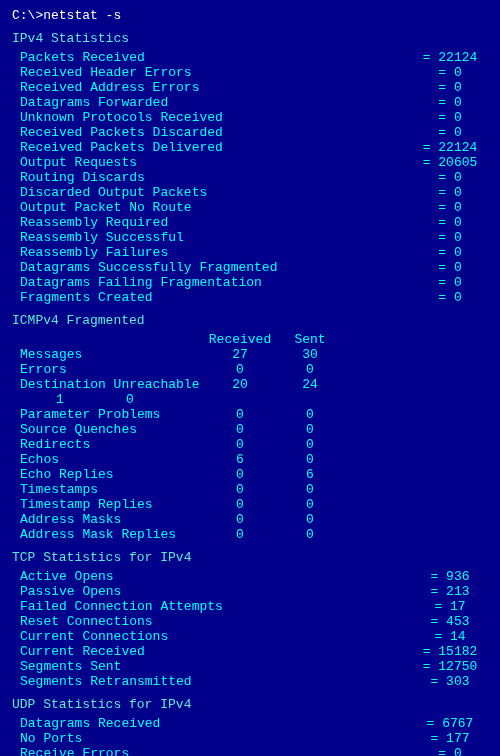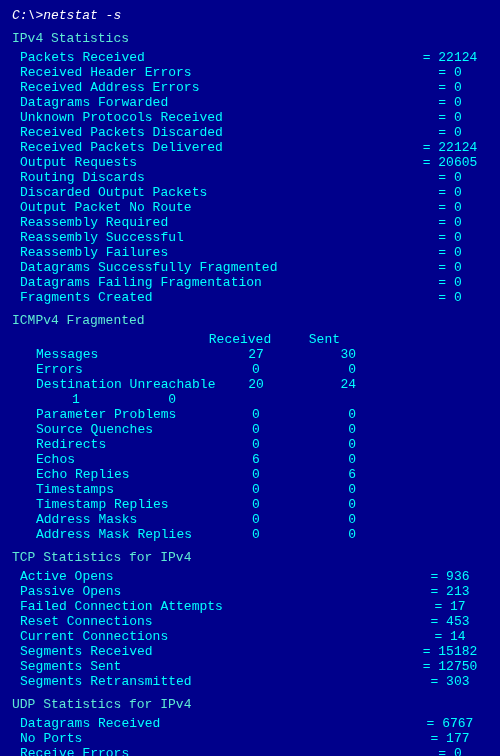--- a/index.html
+++ b/index.html
@@ -13,21 +13,20 @@
       font-family: 'Courier New', Courier, monospace;
       font-size: 13px;
       width: 500px;
       min-height: 756px;
       padding: 8px 12px;
       overflow-x: hidden;
     }
     .cmd-line {
       color: #FFFFFF;
       margin-bottom: 6px;
-      font-style: italic;
     }
     .section-header {
       color: #5eead4;
       margin-bottom: 4px;
       margin-top: 8px;
     }
     .stat-row {
       display: flex;
       padding: 0 8px;
     }
@@ -44,25 +43,25 @@
     }
     .icmp-label-col {
       width: 180px;
     }
     .icmp-received-col {
       width: 80px;
       text-align: center;
     }
     .icmp-sent-col {
       width: 60px;
-      text-align: right;
+      text-align: center;
     }
     .icmp-data-row {
       display: flex;
-      margin-left: 24px;
+      margin-left: 8px;
     }
     .divider {
       margin: 6px 0;
     }
   </style>
 </head>
 <body>
 
 <div class="cmd-line">C:\&gt;netstat -s</div>
 
@@ -235,21 +234,21 @@
     </div>
     <div class="stat-row">
       <span class="stat-label">Reset Connections</span>
       <span class="stat-value">= 453</span>
     </div>
     <div class="stat-row">
       <span class="stat-label">Current Connections</span>
       <span class="stat-value">= 14</span>
     </div>
     <div class="stat-row">
-      <span class="stat-label">Segments Received</span>
+      <span class="stat-label">Current Received</span>
       <span class="stat-value">= 15182</span>
     </div>
     <div class="stat-row">
       <span class="stat-label">Segments Sent</span>
       <span class="stat-value">= 12750</span>
     </div>
     <div class="stat-row">
       <span class="stat-label">Segments Retransmitted</span>
       <span class="stat-value">= 303</span>
     </div>

